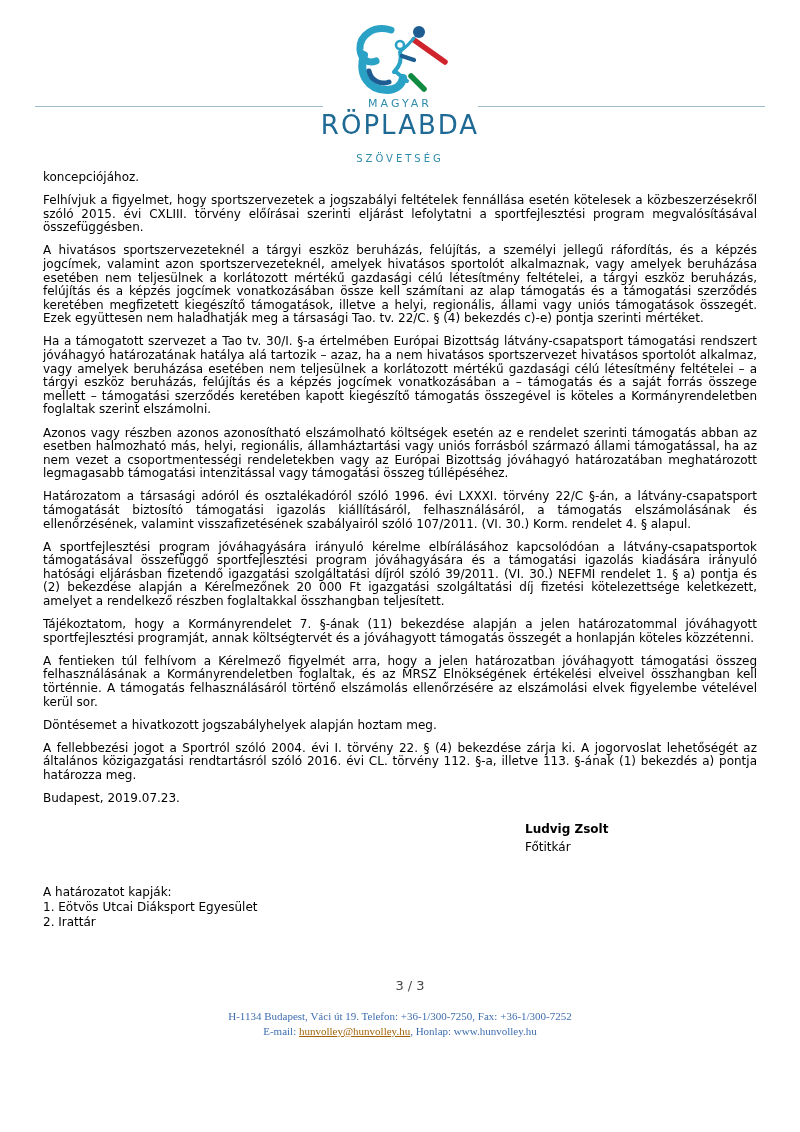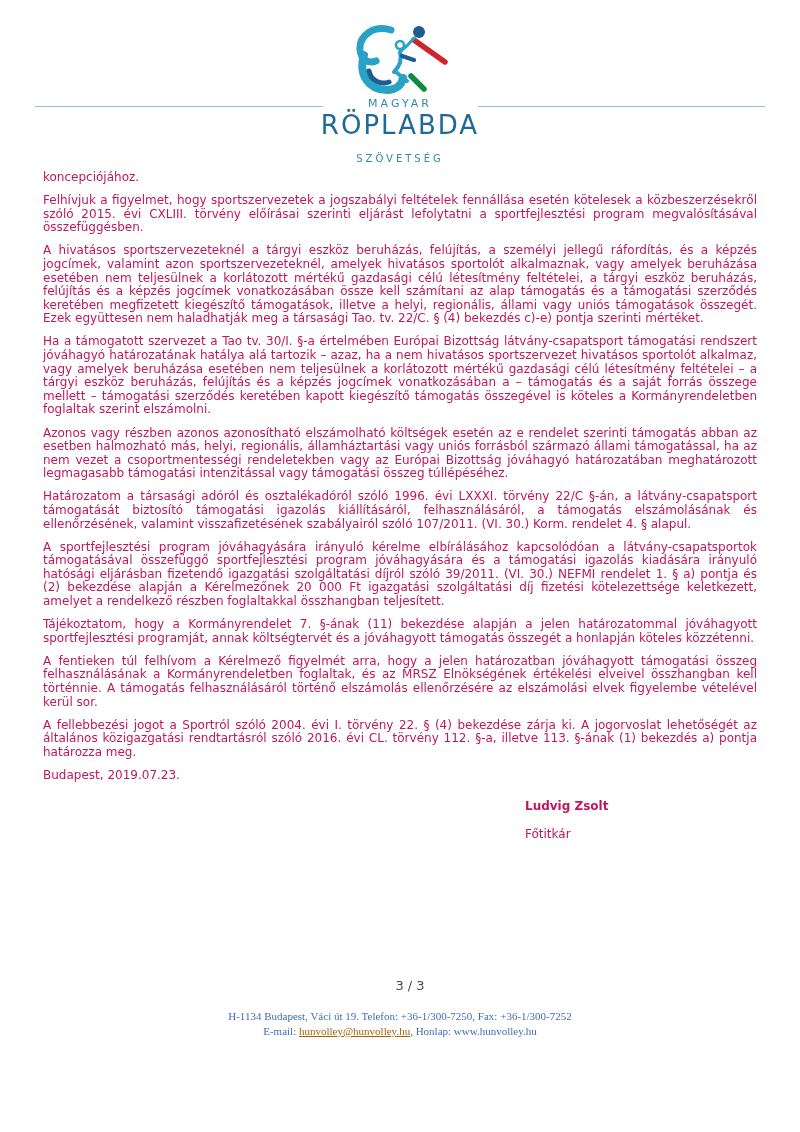--- a/index.html
+++ b/index.html
@@ -17,28 +17,28 @@
   .rule-left{left:35px;width:288px;}
   .rule-right{left:478px;width:287px;}
   .logo-figure{position:absolute;left:356px;top:24px;width:96px;height:74px;}
   .logo-text{position:absolute;top:98px;left:0;right:0;text-align:center;line-height:1;}
   .logo-l1{font-size:11px;letter-spacing:3px;color:#2f8cab;margin-bottom:3px;}
   .logo-l2{font-size:26px;letter-spacing:2px;color:#1f6a95;font-weight:400;margin-bottom:16px;}
   .logo-l3{font-size:10px;letter-spacing:3px;color:#2f8cab;}
   
   .letter-body{
     position:absolute;left:43px;right:43px;top:171px;
-    font-size:12px;line-height:13.6px;color:#be185d;
+    font-size:12px;line-height:13.6px;color:#000000;
     text-align:justify;
   }
   .letter-body p{margin:0 0 9.5px;}
   .date-line{text-align:left;}
   .signature{width:170px;margin:17px 62px 0 auto;text-align:left;}
   .sig-name{font-weight:bold;}
-  .sig-title{margin-top:15px;}
+  .sig-title{margin-top:5px;}
   .recipients{margin-top:30px;text-align:left;}
   .recipients div{line-height:15px;}
   
   .page-number{
     position:absolute;top:978px;left:0;right:0;
     text-align:center;font-size:13px;color:#4a4a4a;
     font-family:"DejaVu Sans","Liberation Sans",sans-serif;
     padding-left:20px;
   }
   .page-footer{
@@ -93,29 +93,35 @@
   <main class="letter-body">
     <p>koncepciójához.</p>
     <p>Felhívjuk a figyelmet, hogy sportszervezetek a jogszabályi feltételek fennállása esetén kötelesek a közbeszerzésekről szóló 2015. évi CXLIII. törvény előírásai szerinti eljárást lefolytatni a sportfejlesztési program megvalósításával összefüggésben.</p>
     <p>A hivatásos sportszervezeteknél a tárgyi eszköz beruházás, felújítás, a személyi jellegű ráfordítás, és a képzés jogcímek, valamint azon sportszervezeteknél, amelyek hivatásos sportolót alkalmaznak, vagy amelyek beruházása esetében nem teljesülnek a korlátozott mértékű gazdasági célú létesítmény feltételei, a tárgyi eszköz beruházás, felújítás és a képzés jogcímek vonatkozásában össze kell számítani az alap támogatás és a támogatási szerződés keretében megfizetett kiegészítő támogatások, illetve a helyi, regionális, állami vagy uniós támogatások összegét. Ezek együttesen nem haladhatják meg a társasági Tao. tv. 22/C. § (4) bekezdés c)-e) pontja szerinti mértéket.</p>
     <p>Ha a támogatott szervezet a Tao tv. 30/I. §-a értelmében Európai Bizottság látvány-csapatsport támogatási rendszert jóváhagyó határozatának hatálya alá tartozik – azaz, ha a nem hivatásos sportszervezet hivatásos sportolót alkalmaz, vagy amelyek beruházása esetében nem teljesülnek a korlátozott mértékű gazdasági célú létesítmény feltételei – a tárgyi eszköz beruházás, felújítás és a képzés jogcímek vonatkozásában a – támogatás és a saját forrás összege mellett – támogatási szerződés keretében kapott kiegészítő támogatás összegével is köteles a Kormányrendeletben foglaltak szerint elszámolni.</p>
     <p>Azonos vagy részben azonos azonosítható elszámolható költségek esetén az e rendelet szerinti támogatás abban az esetben halmozható más, helyi, regionális, államháztartási vagy uniós forrásból származó állami támogatással, ha az nem vezet a csoportmentességi rendeletekben vagy az Európai Bizottság jóváhagyó határozatában meghatározott legmagasabb támogatási intenzitással vagy támogatási összeg túllépéséhez.</p>
     <p>Határozatom a társasági adóról és osztalékadóról szóló 1996. évi LXXXI. törvény 22/C §-án, a látvány-csapatsport támogatását biztosító támogatási igazolás kiállításáról, felhasználásáról, a támogatás elszámolásának és ellenőrzésének, valamint visszafizetésének szabályairól szóló 107/2011. (VI. 30.) Korm. rendelet 4. § alapul.</p>
     <p>A sportfejlesztési program jóváhagyására irányuló kérelme elbírálásához kapcsolódóan a látvány-csapatsportok támogatásával összefüggő sportfejlesztési program jóváhagyására és a támogatási igazolás kiadására irányuló hatósági eljárásban fizetendő igazgatási szolgáltatási díjról szóló 39/2011. (VI. 30.) NEFMI rendelet 1. § a) pontja és (2) bekezdése alapján a Kérelmezőnek 20 000 Ft igazgatási szolgáltatási díj fizetési kötelezettsége keletkezett, amelyet a rendelkező részben foglaltakkal összhangban teljesített.</p>
     <p>Tájékoztatom, hogy a Kormányrendelet 7. §-ának (11) bekezdése alapján a jelen határozatommal jóváhagyott sportfejlesztési programját, annak költségtervét és a jóváhagyott támogatás összegét a honlapján köteles közzétenni.</p>
     <p>A fentieken túl felhívom a Kérelmező figyelmét arra, hogy a jelen határozatban jóváhagyott támogatási összeg felhasználásának a Kormányrendeletben foglaltak, és az MRSZ Elnökségének értékelési elveivel összhangban kell történnie. A támogatás felhasználásáról történő elszámolás ellenőrzésére az elszámolási elvek figyelembe vételével kerül sor.</p>
+    <p>Döntésemet a hivatkozott jogszabályhelyek alapján hoztam meg.</p>
     <p>A fellebbezési jogot a Sportról szóló 2004. évi I. törvény 22. § (4) bekezdése zárja ki. A jogorvoslat lehetőségét az általános közigazgatási rendtartásról szóló 2016. évi CL. törvény 112. §-a, illetve 113. §-ának (1) bekezdés a) pontja határozza meg.</p>
 
     <p class="date-line">Budapest, 2019.07.23.</p>
 
     <div class="signature">
       <div class="sig-name">Ludvig Zsolt</div>
       <div class="sig-title">Főtitkár</div>
     </div>
 
+    <div class="recipients">
+      <div>A határozatot kapják:</div>
+      <div>1. Eötvös Utcai Diáksport Egyesület</div>
+      <div>2. Irattár</div>
+    </div>
   </main>
 
   <div class="page-number">3 / 3</div>
 
   <footer class="page-footer">
     <div>H-1134 Budapest, Váci út 19. Telefon: +36-1/300-7250, Fax: +36-1/300-7252</div>
     <div>
       <span>E-mail: </span><a href="#">hunvolley@hunvolley.hu</a><span>, Honlap: </span><span>www.hunvolley.hu</span>
     </div>
   </footer>

